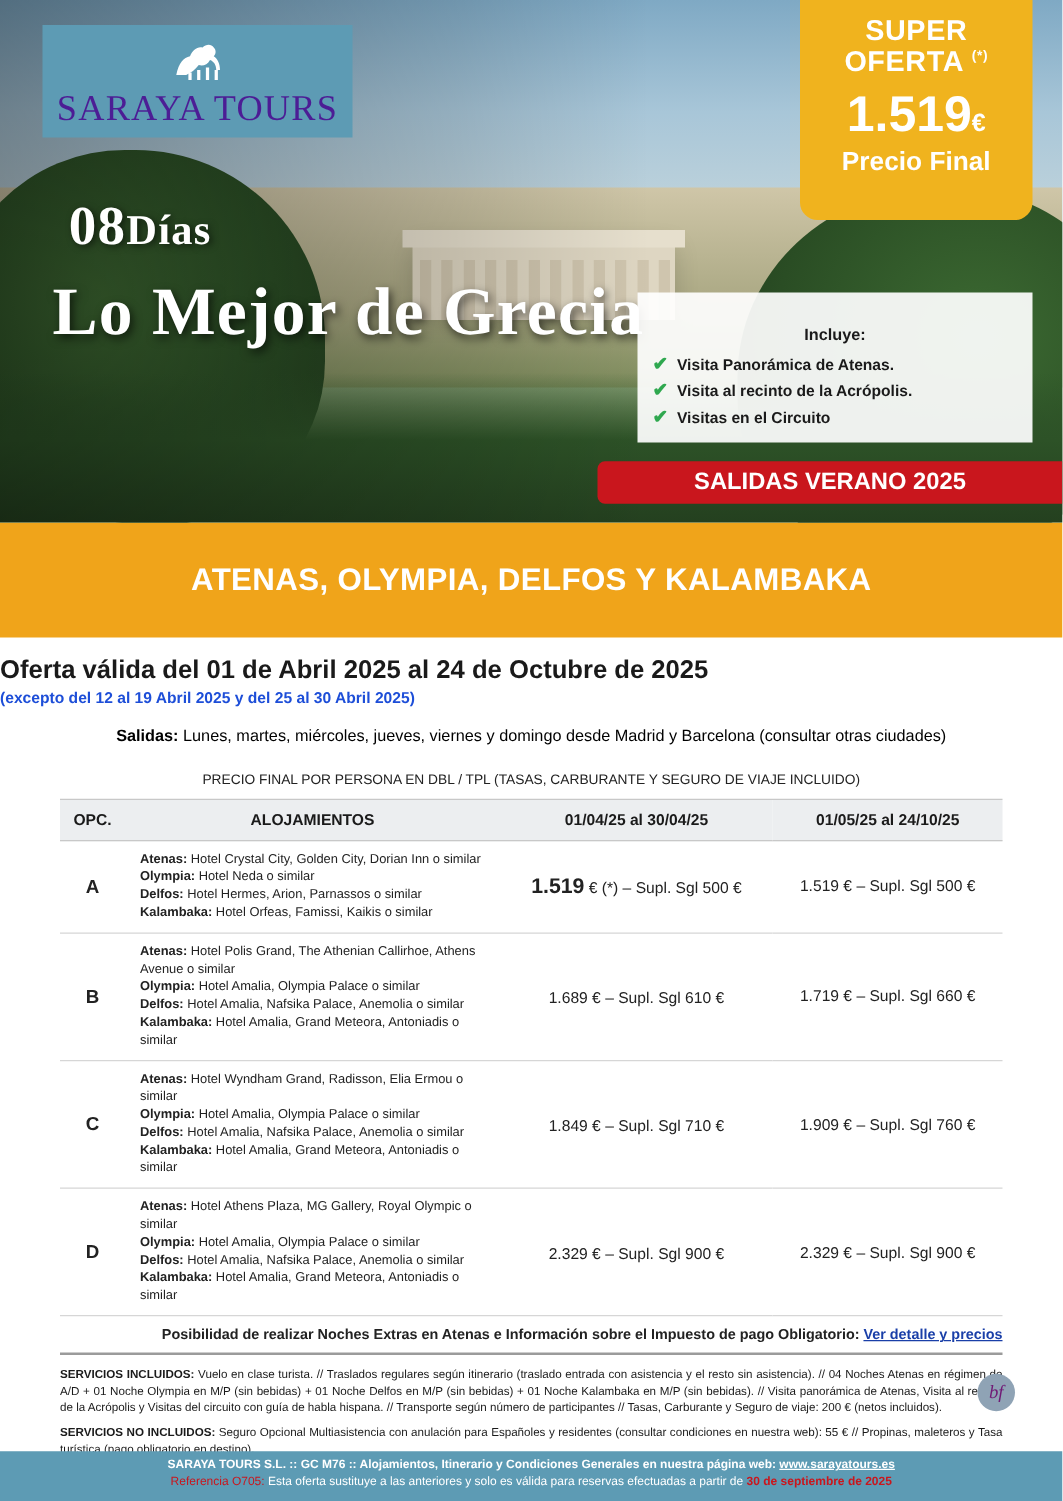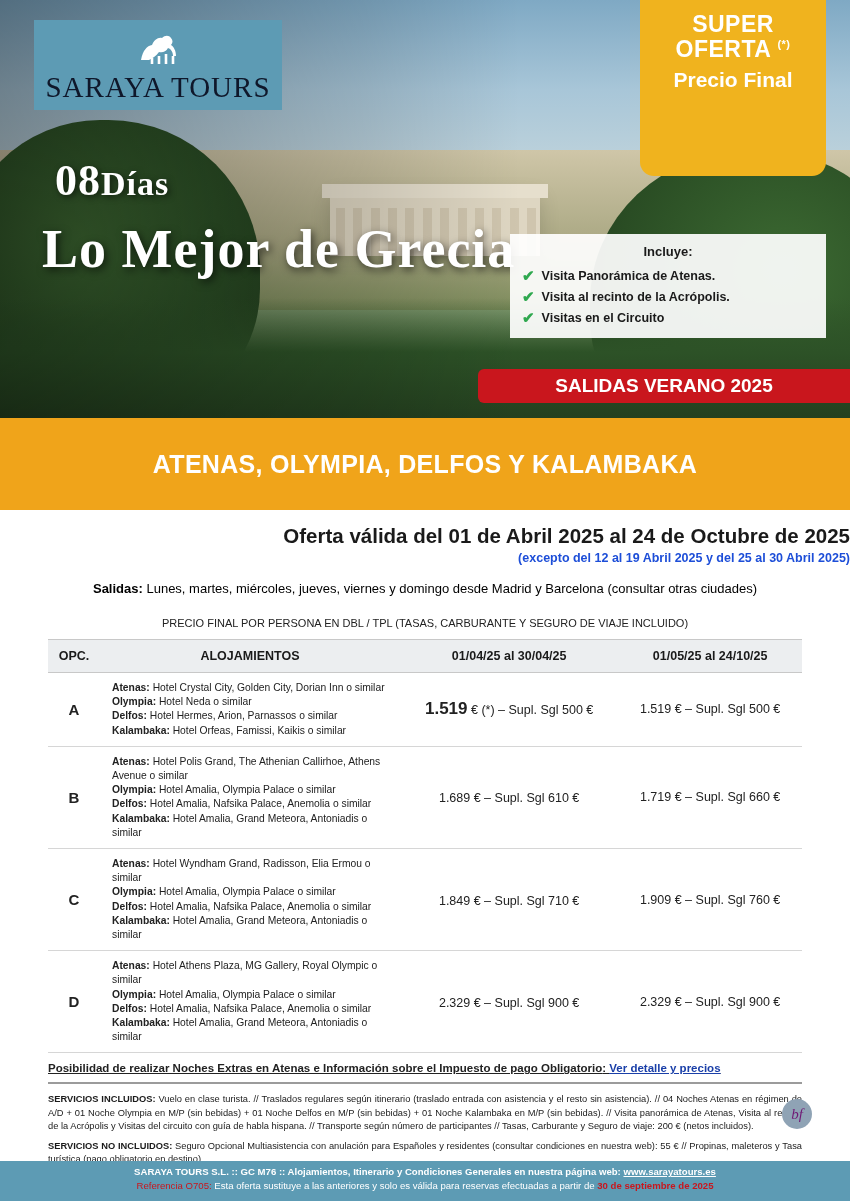--- a/index.html
+++ b/index.html
@@ -61,21 +61,21 @@
   }
 
   
   .logo-box {
     position:absolute; left:34px; top:20px; width:248px; height:90px;
     background:#5d9bb4; display:flex; align-items:flex-end; justify-content:center;
     padding-bottom:6px;
   }
   .logo-text {
     font-family:"Liberation Serif", serif;
-    font-size:29px; letter-spacing:1px; color:#0f172a; font-weight:400;
+    font-size:29px; letter-spacing:1px; color:#4c1d95; font-weight:400;
   }
   .logo-mark {
     position:absolute; left:50%; transform:translateX(-50%); top:8px;
     width:46px; height:40px;
   }
 
   
   .oferta {
     position:absolute; right:24px; top:0; width:186px; height:176px;
     background:#f0b31e; color:#ffffff; text-align:center;
@@ -104,21 +104,21 @@
     font-size:54px; color:#ffffff; font-weight:bold;
     text-shadow: 2px 3px 8px rgba(0,0,0,.65);
     letter-spacing:1px;
     white-space:nowrap;
   }
 
   
   .incluye {
     position:absolute; right:24px; top:234px; width:316px;
     background:rgba(255,255,255,.92);
-    padding:10px 12px 10px 12px;
+    padding:26px 12px 10px 12px;
     font-size:12.5px; color:#1a1a1a;
   }
   .incluye h4 { margin:0 0 6px 0; font-size:13px; text-align:center; }
   .incluye ul { list-style:none; margin:0; padding:0; }
   .incluye li { display:flex; align-items:center; gap:7px; padding:3px 0; font-weight:bold; font-size:12.5px;}
   .tick { color:#2fa84f; font-size:15px; font-weight:bold; line-height:1; }
 
   
   .salidas-verano {
     position:absolute; right:0; top:369px; width:372px; height:34px;
@@ -129,21 +129,21 @@
 
   
   .orange {
     width:850px; height:92px; background:#f0a41a;
     display:flex; flex-direction:column; align-items:center; justify-content:center;
     color:#ffffff; text-align:center;
   }
   .orange div { font-size:25px; font-weight:bold; line-height:1.28; letter-spacing:.3px;}
 
   
-  .valid { text-align:right; padding-top:14px; }
+  .valid { text-align:left; padding-top:14px; }
   .valid .v1 { font-size:20.5px; font-weight:bold; color:#1a1a1a; }
   .valid .v2 { font-size:12.5px; color:#1d4ed8; margin-top:3px; font-weight:bold;}
 
   .salidas-line {
     margin:16px 0 0 0; padding:0 48px; font-size:13px; text-align:center; color:#000000;
   }
   .salidas-line b { font-weight:bold; }
 
   
   .table-wrap { padding:0 48px; margin-top:12px; }
@@ -161,23 +161,22 @@
   thead th.opc { width:52px; }
   thead th.aloj { width:300px; }
   tbody td { border-bottom:1px solid #d6d6d6; padding:8px 4px; vertical-align:middle; }
   td.opc { text-align:center; font-size:15px; font-weight:bold; width:52px; }
   td.aloj { font-size:10.3px; line-height:1.38; padding-left:12px; padding-right:8px; }
   td.aloj b { font-weight:bold; }
   td.price { text-align:center; font-size:12.5px; }
   td.price .big { font-size:17px; font-weight:bold; }
 
   .extra-row {
-    text-align:left; font-size:11.5px; font-weight:bold; padding:9px 0 8px 0;
+    text-align:right; font-size:11.5px; font-weight:bold; padding:9px 0 8px 0;
     border-bottom:2px solid #9b9b9b;
-    text-decoration:underline;
   }
   .extra-row a { color:#1a3fa8; text-decoration:underline; font-weight:bold; }
 
   
   .notes { padding:9px 48px 0 48px; font-size:9.3px; line-height:1.42; text-align:justify; color:#1a1a1a;}
   .notes p { margin:0 0 7px 0; }
   .notes b { font-weight:bold; }
 
   
   .bf {
@@ -230,20 +229,23 @@
       <path d="M17 30 L17 36 M24 28 L24 36 M31 26 L31 36 M38 28 L38 36" stroke="#ffffff" stroke-width="2.6" fill="none"></path>
     </svg>
     <span class="logo-text">SARAYA TOURS</span>
   </div>
 
   <div class="oferta">
     <div class="l1">
       <span>SUPER</span><br>
       <span>OFERTA</span>
       <span class="ast">(*)</span>
+    </div>
+    <div class="price-row">
+      <span class="price">1.519</span><span class="eur">€</span>
     </div>
     <div class="l3">Precio Final</div>
   </div>
 
   <div class="days">
     <span>08</span><small>Días</small>
   </div>
   <div class="maintitle">Lo Mejor de Grecia</div>
 
   <div class="incluye">

